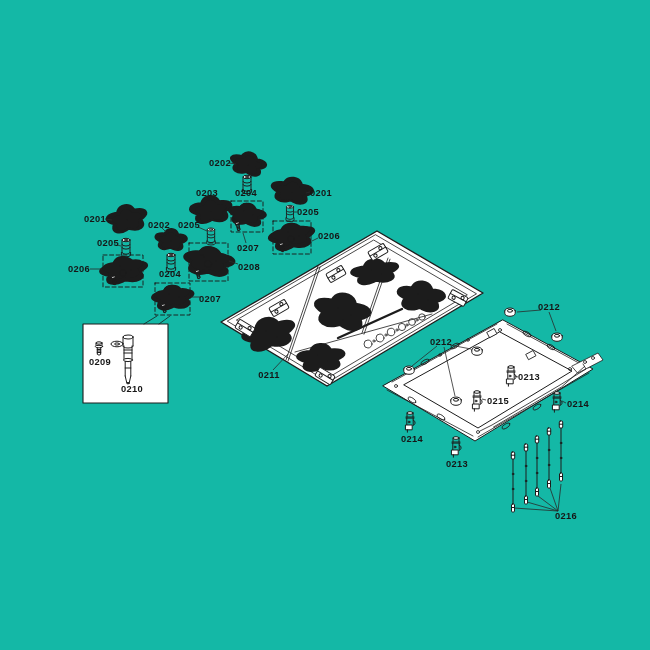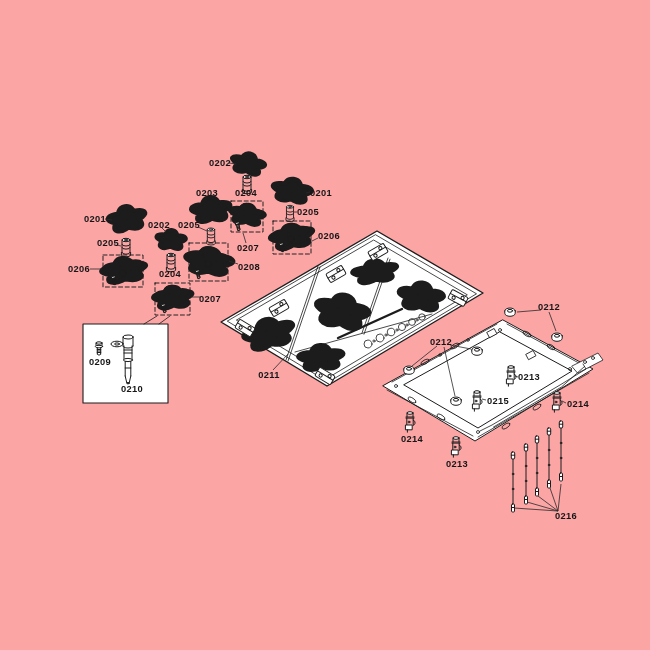--- a/index.html
+++ b/index.html
@@ -1,16 +1,16 @@
 <!DOCTYPE html>
 <html><head>
 <meta charset="utf-8">
 <style>
   html,body{margin:0;padding:0;background:#ffffff;}
-  .stage{position:relative;width:650px;height:650px;background:#fca5a5;overflow:hidden;}
+  .stage{position:relative;width:650px;height:650px;background:#14b8a6;overflow:hidden;}
   svg{display:block;}
   .ln{stroke:#1c1c1c;fill:none;stroke-width:1;stroke-linecap:round;stroke-linejoin:round;}
   .fw{fill:#ffffff;}
   .thin{stroke-width:0.8;}
   .thick{stroke-width:1.35;}
   .heavy{stroke-width:2.4;}
   .dash{stroke-dasharray:4 2.6;stroke-width:0.95;}
   .ldr{stroke:#2a2a2a;stroke-width:0.8;fill:none;}
   .lbl{font:bold 9.3px "Liberation Sans", sans-serif;fill:#161616;text-anchor:middle;letter-spacing:0.3px;}
 </style>

